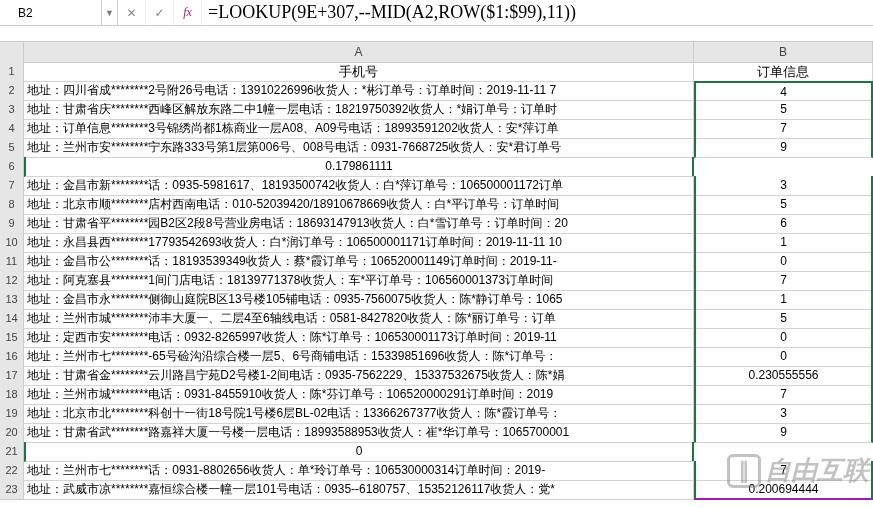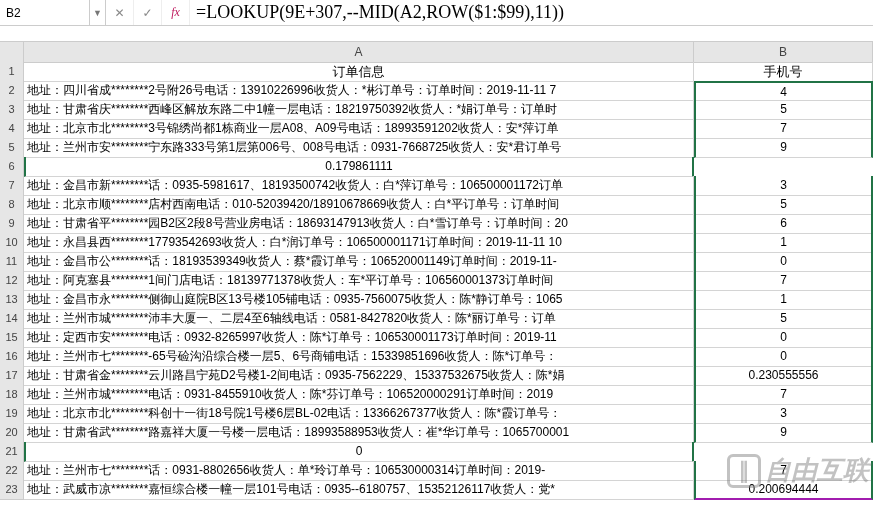--- a/index.html
+++ b/index.html
@@ -12,20 +12,21 @@
     height: 508px;
     overflow: hidden;
     position: relative;
   }
   .formula-bar {
     height: 26px;
     border-bottom: 1px solid #ccc;
     display: flex;
     align-items: flex-start;
     background: #fff;
+    padding-left: 12px;
   }
   .name-box {
     width: 90px;
     height: 100%;
     border-right: 1px solid #ccc;
     display: flex;
     align-items: center;
     padding: 0 6px;
     font-size: 12px;
   }
@@ -133,36 +134,36 @@
 
 <div class="col-headers">
   <div class="ch-cell"></div>
   <div class="ch-cell">A</div>
   <div class="ch-cell">B</div>
 </div>
 
 <div class="rows" id="rows-container">
   <div class="row">
     <div class="rh">1</div>
+    <div class="cell colB hdr">手机号</div>
     <div class="cell colA hdr">订单信息</div>
-    <div class="cell colB hdr">手机号</div>
   </div>
 <div class="row">
       <div class="rh">2</div>
       <div class="cell colA">地址：四川省成********2号附26号电话：13910226996收货人：*彬订单号：订单时间：2019-11-11 7</div>
       <div class="cell colB sel-left sel-right sel-top">4</div>
     </div>
     <div class="row">
       <div class="rh">3</div>
       <div class="cell colA">地址：甘肃省庆********西峰区解放东路二中1幢一层电话：18219750392收货人：*娟订单号：订单时</div>
       <div class="cell colB sel-left sel-right">5</div>
     </div>
     <div class="row">
       <div class="rh">4</div>
-      <div class="cell colA">地址：北京市北********3号锦绣尚都1栋商业一层A08、A09号电话：18993591202收货人：安*萍订单</div>
+      <div class="cell colA">地址：订单信息********3号锦绣尚都1栋商业一层A08、A09号电话：18993591202收货人：安*萍订单</div>
       <div class="cell colB sel-left sel-right">7</div>
     </div>
     <div class="row">
       <div class="rh">5</div>
       <div class="cell colA">地址：兰州市安********宁东路333号第1层第006号、008号电话：0931-7668725收货人：安*君订单号</div>
       <div class="cell colB sel-left sel-right">9</div>
     </div>
     <div class="row">
       <div class="rh">6</div>
       <div class="cell colB sel-left sel-right">0.179861111</div>

